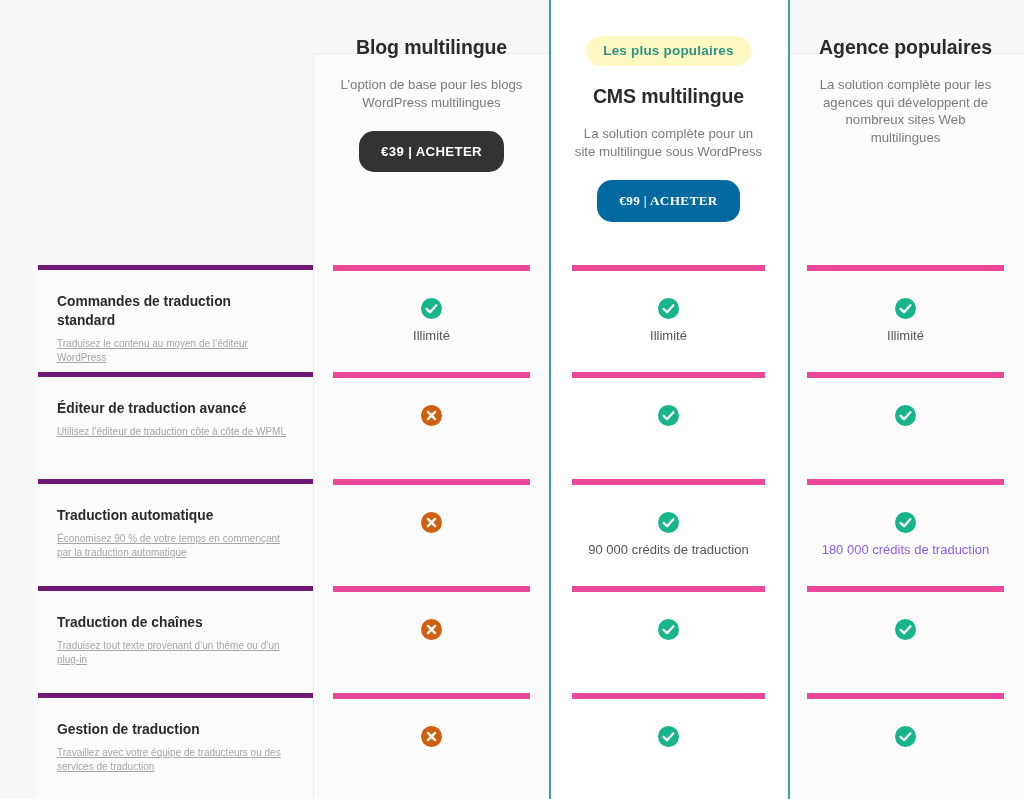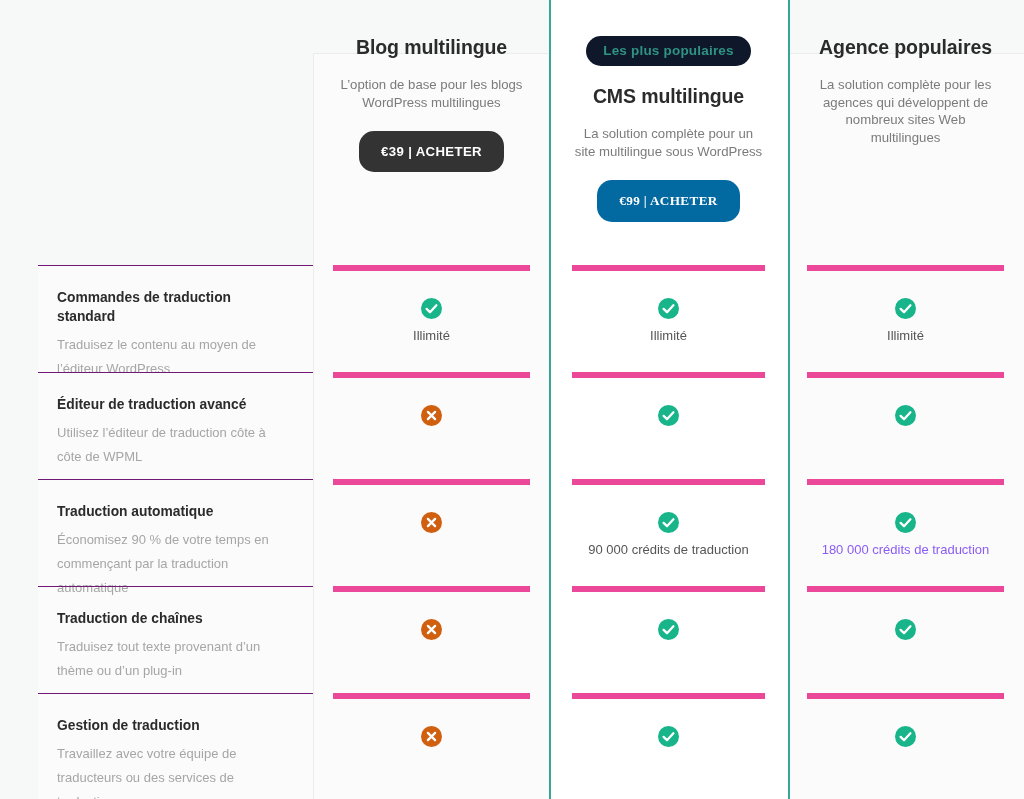--- a/index.html
+++ b/index.html
@@ -79,21 +79,21 @@
     display: flex;
     flex-direction: column;
     align-items: center;
     justify-content: flex-start;
   }
   .head.c1, .head.c3 { padding-top: 36px; }
   .head.c2 { padding-top: 36px; }
 
   .badge {
     display: inline-block;
-    background: #0f172a;
+    background: #fef9c3;
     color: #2e9382;
     font-size: 13.5px;
     font-weight: bold;
     letter-spacing: .2px;
     padding: 7px 17px 8px;
     border-radius: 18px;
     margin-bottom: 19px;
     white-space: nowrap;
   }
 
@@ -127,33 +127,34 @@
     cursor: pointer;
     font-family: inherit;
     white-space: nowrap;
   }
   .buy-btn.dark { background: #333333; }
   .buy-btn.blue { background: #0369a1; font-family: Liberation Serif, serif; }
 
   
   .feat {
     padding: 22px 26px 0 19px;
-    border-top: 1px solid #701a75;
+    border-top: 5px solid #701a75;
   }
   .feat-title {
     font-size: 13.8px;
     font-weight: bold;
     color: #2b2b2b;
     line-height: 19px;
     margin-bottom: 7px;
   }
   .feat-sub {
-    font-size: 13px;
-    line-height: 24px;
+    font-size: 10px;
+    line-height: 14px;
     color: #a6a6a6;
+    text-decoration: underline;
   }
 
   
   .val {
     padding-top: 27px;
     display: flex;
     flex-direction: column;
     align-items: center;
     border-top: 6px solid #ec4899;
   }

